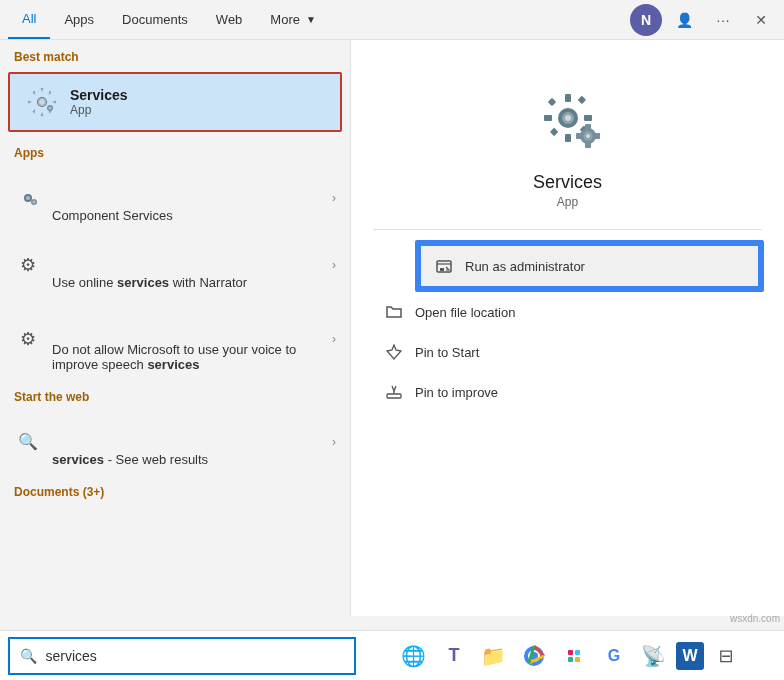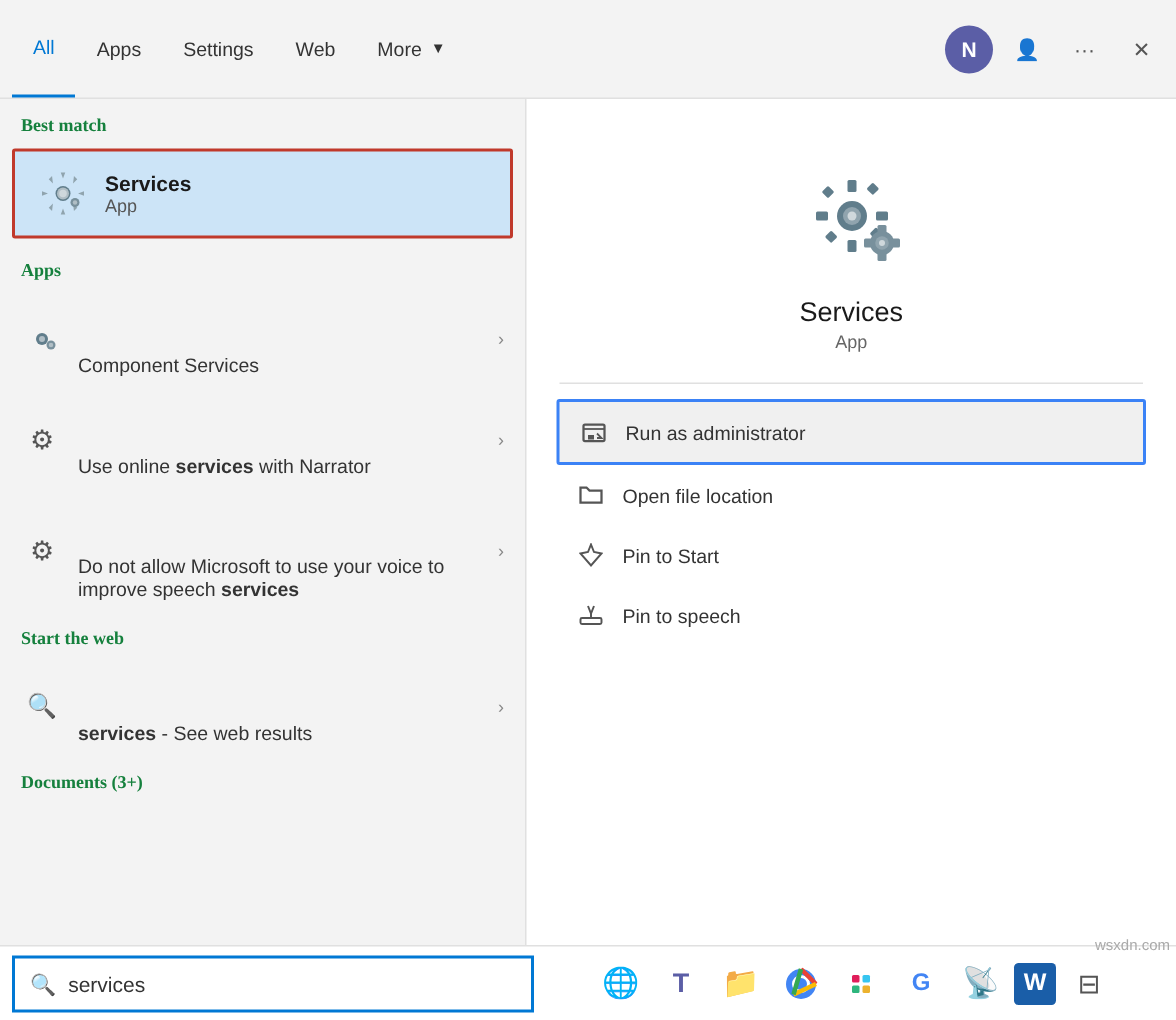--- a/index.html
+++ b/index.html
@@ -3,21 +3,21 @@
   <meta charset="utf-8">
   <style>
     * { margin: 0; padding: 0; box-sizing: border-box; }
     body { width: 784px; height: 680px; font-family: 'Segoe UI', sans-serif; background: #f3f3f3; overflow: hidden; position: relative; }
 
     
     .top-nav {
       display: flex;
       align-items: center;
       background: #f3f3f3;
-      height: 66px;
+      height: 40px;
       padding: 0 8px;
       border-bottom: 1px solid #e0e0e0;
     }
     .nav-tabs {
       display: flex;
       gap: 0;
       height: 100%;
       align-items: flex-end;
     }
     .nav-tab {
@@ -79,23 +79,22 @@
     .left-panel {
       width: 350px;
       background: #f3f3f3;
       overflow-y: auto;
       padding-bottom: 10px;
     }
 
     .section-label {
       font-size: 12px;
       font-weight: 600;
-      color: #15803d;
+      color: #a16207;
       padding: 10px 14px 4px 14px;
-      font-family: Liberation Serif, serif;
     }
 
     .best-match-item {
       display: flex;
       align-items: center;
       padding: 10px 14px;
       background: #cce4f7;
       border: 2px solid #c0392b;
       margin: 4px 8px;
       border-radius: 2px;
@@ -198,21 +197,22 @@
       display: flex;
       align-items: center;
       padding: 9px 12px;
       font-size: 13px;
       color: #333;
       cursor: pointer;
       border-radius: 2px;
     }
     .action-item.highlighted {
       background: #f0f0f0;
-      border: 2px solid #3b82f6;
+      border: 6px solid #3b82f6;
+      margin-left: 44px;
     }
     .action-item .action-icon {
       width: 22px;
       height: 22px;
       margin-right: 10px;
       display: flex;
       align-items: center;
       justify-content: center;
       font-size: 14px;
       color: #555;
@@ -270,40 +270,40 @@
       display: flex;
       align-items: center;
       justify-content: center;
       cursor: pointer;
       border-radius: 3px;
     }
 
     
     .watermark {
       position: absolute;
-      bottom: 44px;
+      bottom: 56px;
       right: 4px;
       font-size: 10px;
       color: #aaa;
       font-family: Arial, sans-serif;
     }
   </style>
 </head>
 <body>
 
 <div class="top-nav">
   <div class="nav-tabs">
     <div class="nav-tab active">
       <span>All</span>
     </div>
     <div class="nav-tab">
       <span>Apps</span>
     </div>
     <div class="nav-tab">
-      <span>Settings</span>
+      <span>Documents</span>
     </div>
     <div class="nav-tab">
       <span>Web</span>
     </div>
     <div class="nav-tab nav-more">
       <span>More</span>
       <span style="font-size:10px; margin-left:3px;">▼</span>
     </div>
   </div>
   <div class="nav-right">
@@ -463,21 +463,21 @@
       </div>
 
       <div class="action-item">
         <div class="action-icon">
           <svg width="16" height="16" viewBox="0 0 16 16" fill="none">
             <rect x="1" y="10" width="14" height="4" rx="1" stroke="#555" stroke-width="1.3" fill="none"></rect>
             <path d="M6 2 L8 7 L10 2" stroke="#555" stroke-width="1.3" fill="none"></path>
             <path d="M8 7 L8 10" stroke="#555" stroke-width="1.3"></path>
           </svg>
         </div>
-        <span>Pin to speech</span>
+        <span>Pin to improve</span>
       </div>
 
     </div>
   </div>
 
 </div>
 
 <div class="bottom-bar">
   <div class="search-box">
     <span class="search-icon-inner">🔍</span>

